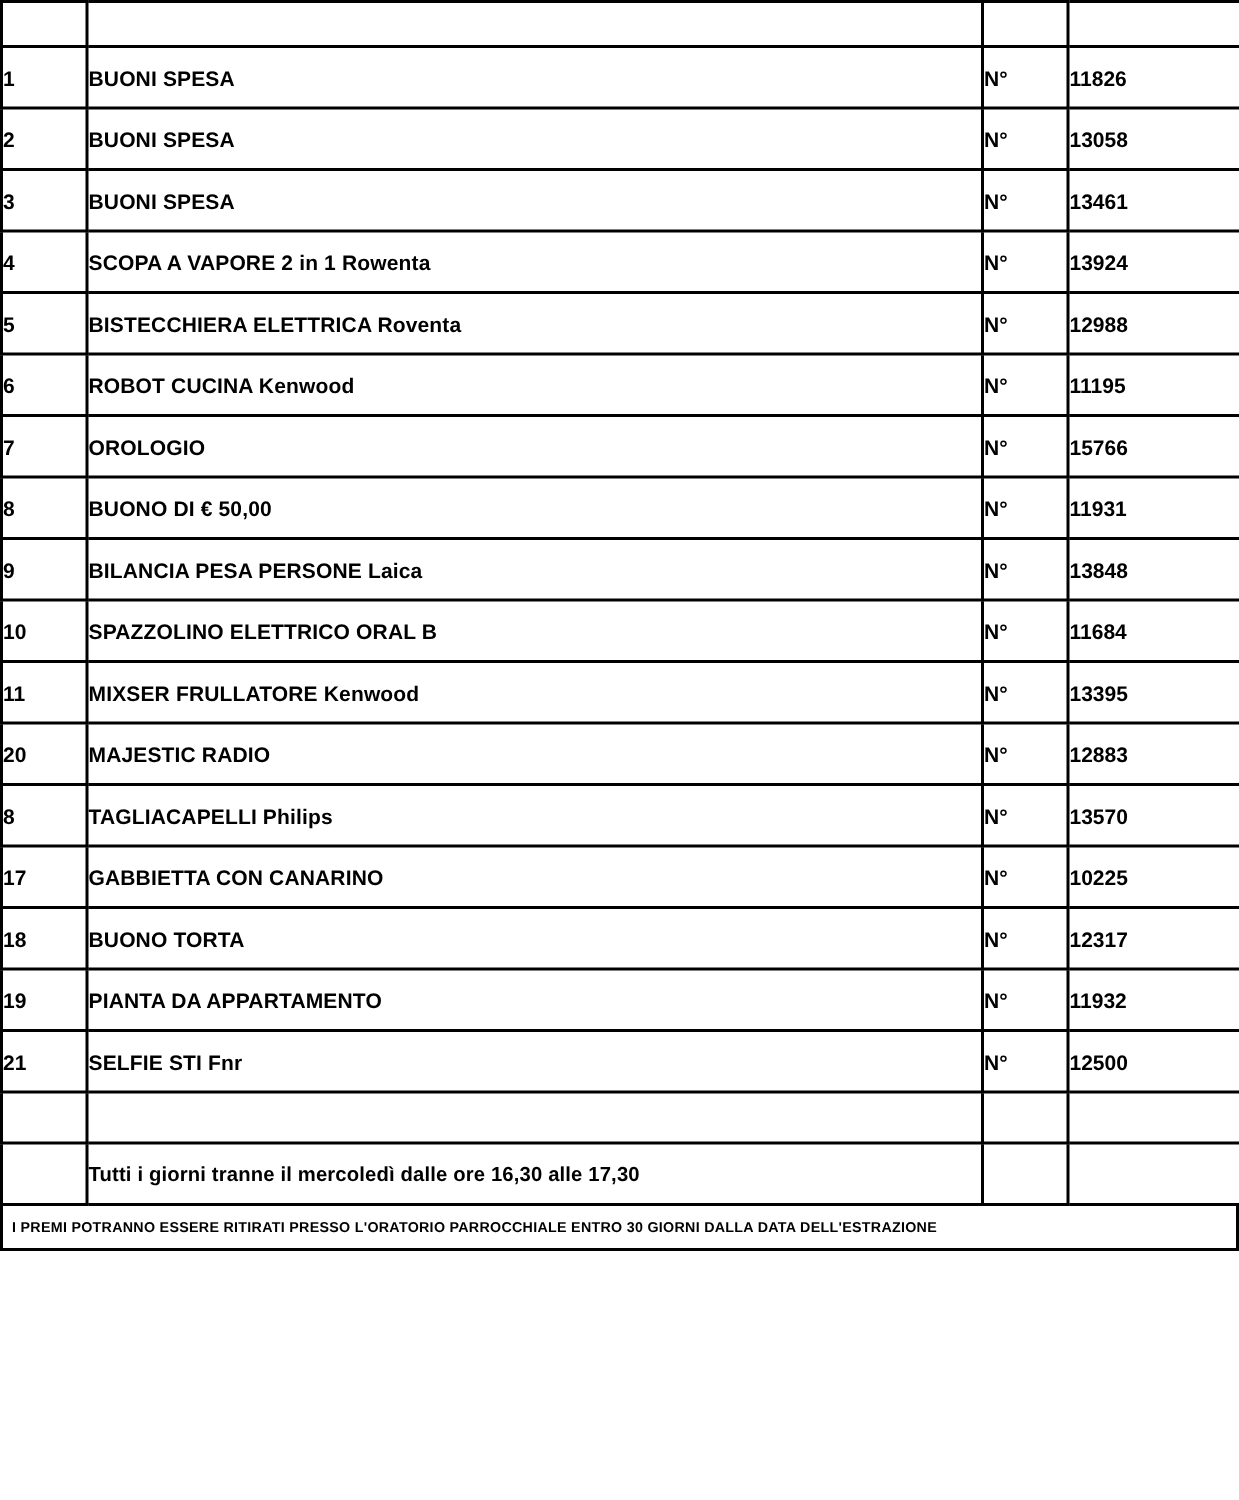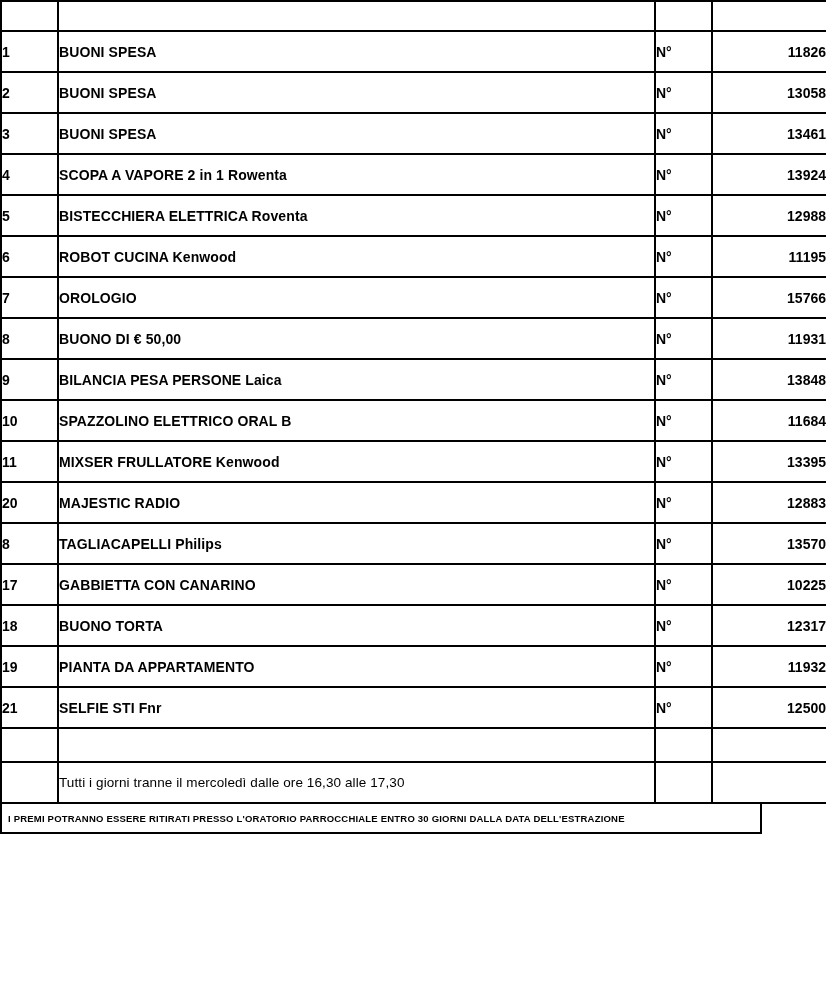--- a/index.html
+++ b/index.html
@@ -47,34 +47,34 @@
   }
   td.desc {
     padding-left: 12px;
     letter-spacing: 0.1px;
   }
   td.unit {
     padding-left: 3px;
     font-size: 13px;
   }
   td.ticket {
-    text-align: right;
+    text-align: left;
     padding-right: 10px;
     font-size: 14px;
   }
   tr.head-row td { height: 28px; }
   tr.blank-row td { height: 32px; }
   tr.note-row td.desc {
     font-size: 13.5px;
-    font-weight: normal;
+    font-weight: bold;
     margin-top: 27px;
   }
   .footer-strip {
     box-sizing: border-box;
-    width: 762px;
+    width: 826px;
     border-left: 2px solid #000000;
     border-right: 2px solid #000000;
     border-bottom: 2px solid #000000;
     border-top: 0;
     height: 30px;
     display: flex;
     align-items: center;
     padding-left: 6px;
   }
   .footer-strip .footer-text {

